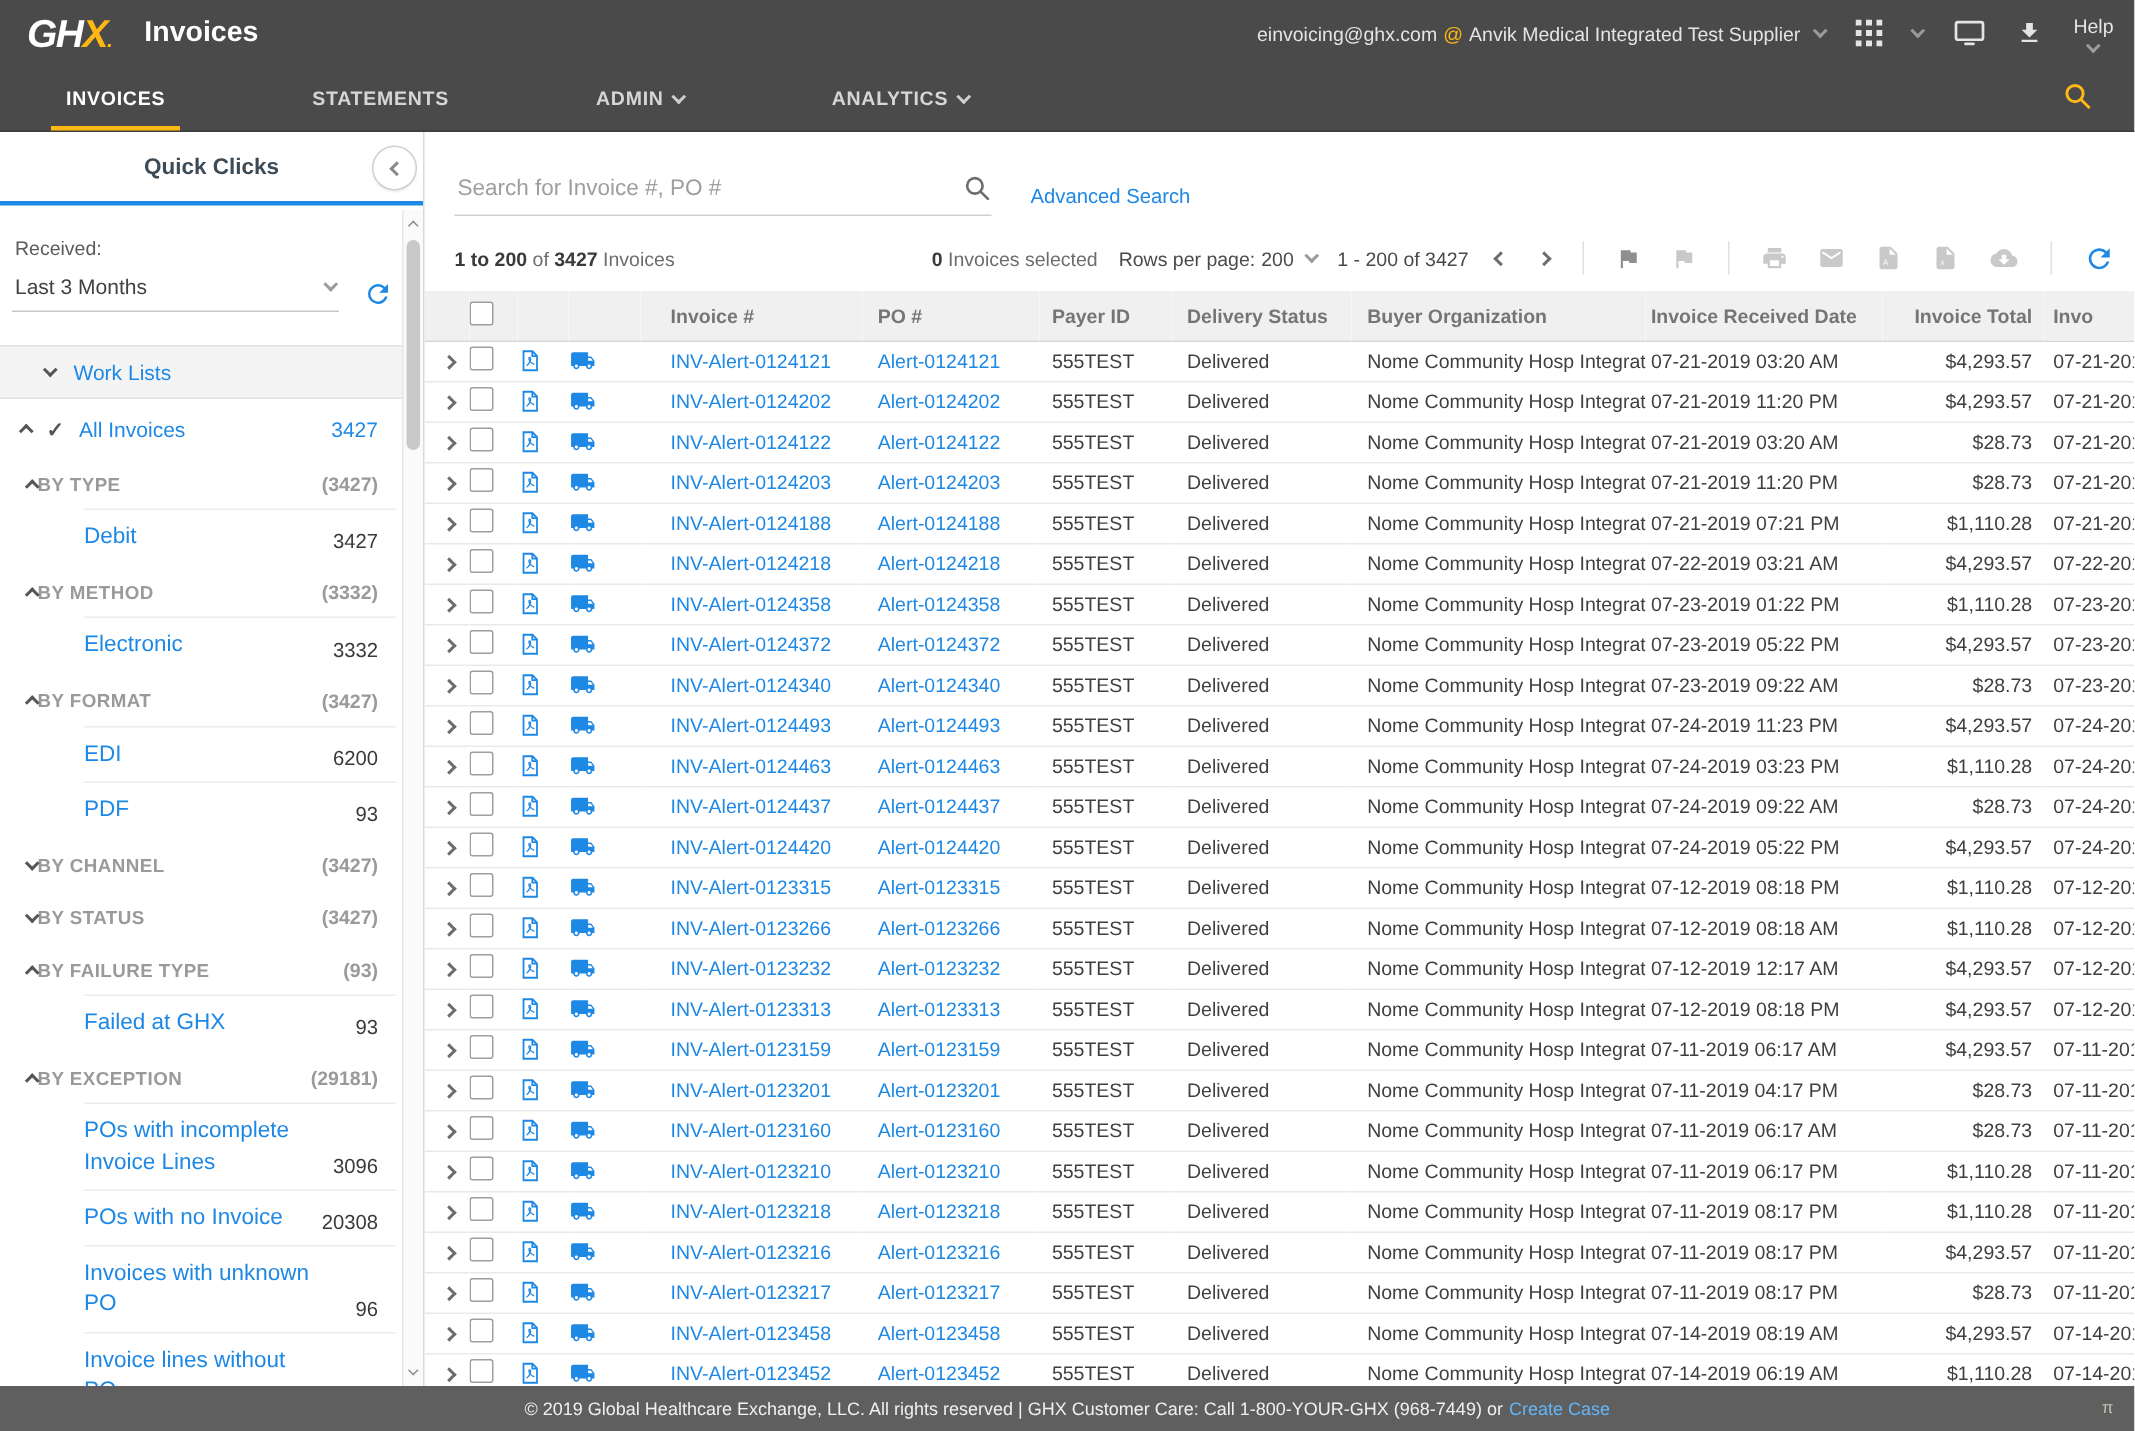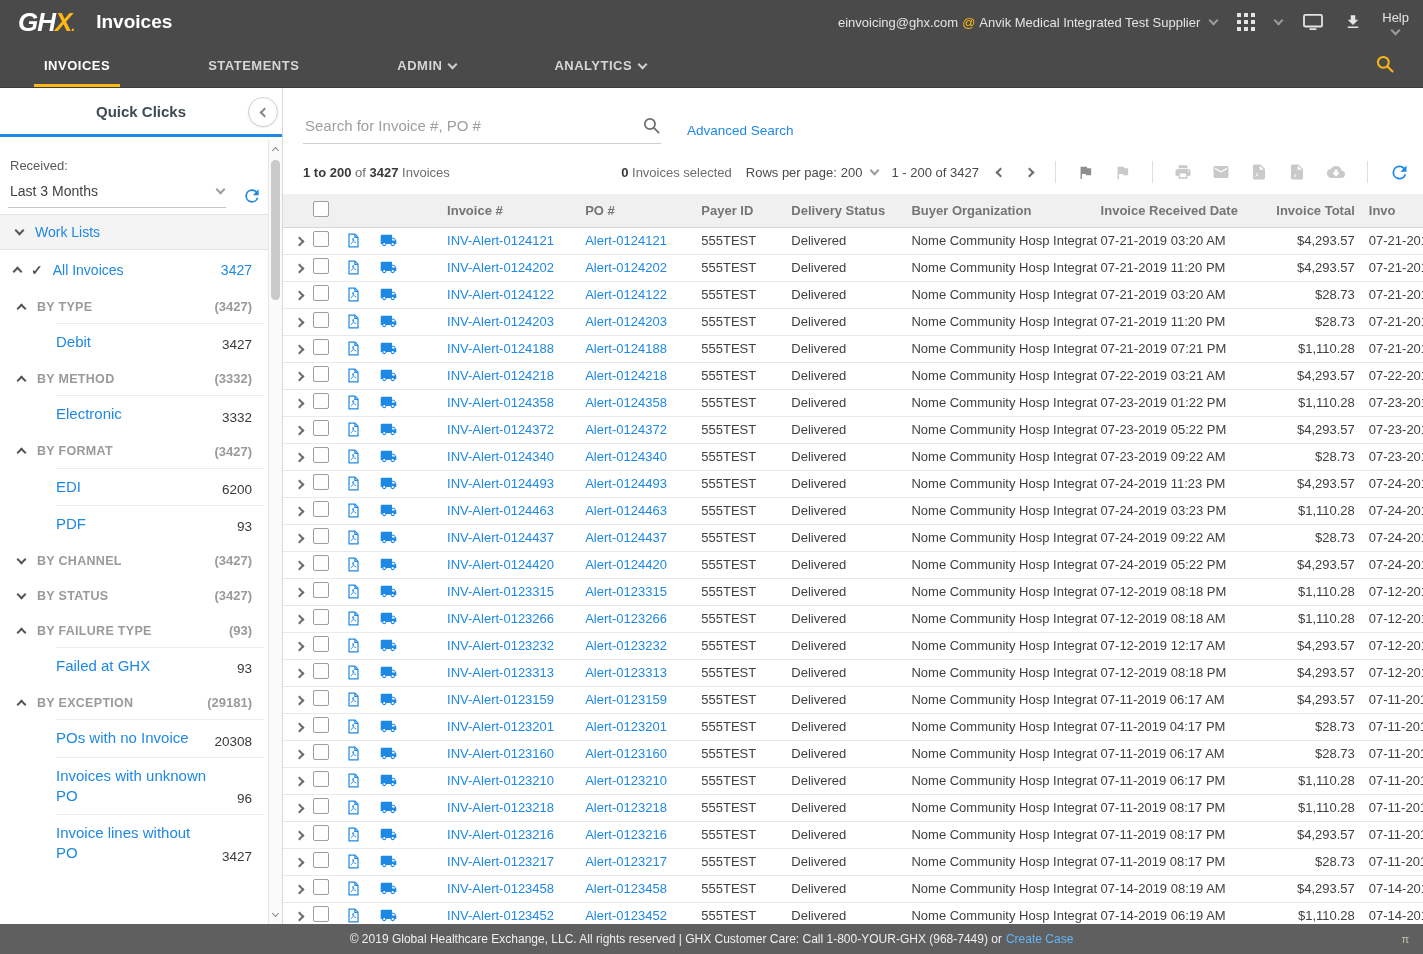--- a/index.html
+++ b/index.html
@@ -37,29 +37,29 @@
   
   .sidebar { width:283px; border-right:1px solid #d9d9d9; position:relative; flex:none; }
   .sb-header { height:49px; display:flex; align-items:center; justify-content:center; border-bottom:3px solid #1e88e5; position:relative; }
   .sb-title { font-size:15px; font-weight:700; color:#3c4b55; }
   .collapse-btn { position:absolute; right:4px; top:9px; width:30px; height:30px; border-radius:50%; background:#fff; border:1px solid #d0d0d0; display:flex; align-items:center; justify-content:center; cursor:pointer; box-shadow:0 1px 2px rgba(0,0,0,.08); }
   .sb-scroll { position:absolute; top:52px; bottom:0; left:0; right:14px; overflow:hidden; padding:14px 4px 0 8px; }
   .received-label { font-size:13px; color:#5a5a5a; margin:4px 0 10px 2px; }
   .received-select { display:flex; align-items:center; border-bottom:1px solid #c7c7c7; padding:0 2px 8px 2px; width:218px; cursor:pointer; }
   .received-value { font-size:14px; color:#424242; flex:1; }
   .received-row { display:flex; align-items:center; gap:16px; }
-  .worklists-band { margin:6px -4px 0 -8px; background:#f4f4f4; border-top:1px solid #e2e2e2; border-bottom:1px solid #e2e2e2; padding:9px 16px; display:flex; align-items:center; gap:12px; cursor:pointer; }
+  .worklists-band { margin:22px -4px 0 -8px; background:#f4f4f4; border-top:1px solid #e2e2e2; border-bottom:1px solid #e2e2e2; padding:9px 30px; display:flex; align-items:center; gap:12px; cursor:pointer; }
   .worklists-band .lbl { color:#1e88e5; font-size:14px; }
   .allinv-row { display:flex; align-items:center; padding:12px 6px 10px 6px; gap:10px; cursor:pointer; }
   .allinv-row .lbl { color:#1e88e5; font-size:14px; flex:1; }
   .allinv-row .cnt { color:#1e88e5; font-size:14px; padding-right:6px; }
   .check { color:#555; font-size:14px; font-weight:700; }
 
   .section { }
-  .sec-head { display:flex; align-items:center; gap:12px; padding:11px 6px 9px 10px; cursor:pointer; }
+  .sec-head { display:flex; align-items:center; gap:0; padding:11px 6px 9px 10px; cursor:pointer; }
   .sec-head .lbl { flex:1; font-size:12.5px; font-weight:700; color:#9a9a9a; letter-spacing:.3px; }
   .sec-head .cnt { font-size:13px; font-weight:700; color:#9a9a9a; padding-right:6px; }
   .section-items { }
   .sec-item { display:flex; align-items:flex-end; padding:8px 6px 8px 0; margin-left:48px; border-top:1px solid #ececec; cursor:pointer; }
   .sec-item .lbl { flex:1; font-size:15px; color:#1e88e5; line-height:1.35; padding-right:8px; }
   .sec-item .cnt { font-size:13.5px; color:#3a3a3a; padding-right:6px; white-space:nowrap; }
 
   
   .sb-scrollbar { position:absolute; top:52px; bottom:0; right:0; width:14px; background:#fafafa; border-left:1px solid #e6e6e6; }
   .sb-arrow { position:absolute; left:0; width:13px; height:14px; display:flex; align-items:center; justify-content:center; }
@@ -294,20 +294,24 @@
 </div>
   </div>
 
   <div class="section">
     <div class="sec-head">
       <span class="chev up" style="border-color:#555"></span>
       <span class="lbl">BY EXCEPTION</span>
       <span class="cnt">(29181)</span>
     </div>
     <div class="section-items">
+  <div class="sec-item">
+    <span class="lbl">POs with incomplete Invoice Lines</span>
+    <span class="cnt">3096</span>
+  </div>
 
   <div class="sec-item">
     <span class="lbl">POs with no Invoice</span>
     <span class="cnt">20308</span>
   </div>
 
 
   <div class="sec-item">
     <span class="lbl">Invoices with unknown PO</span>
     <span class="cnt">96</span>

